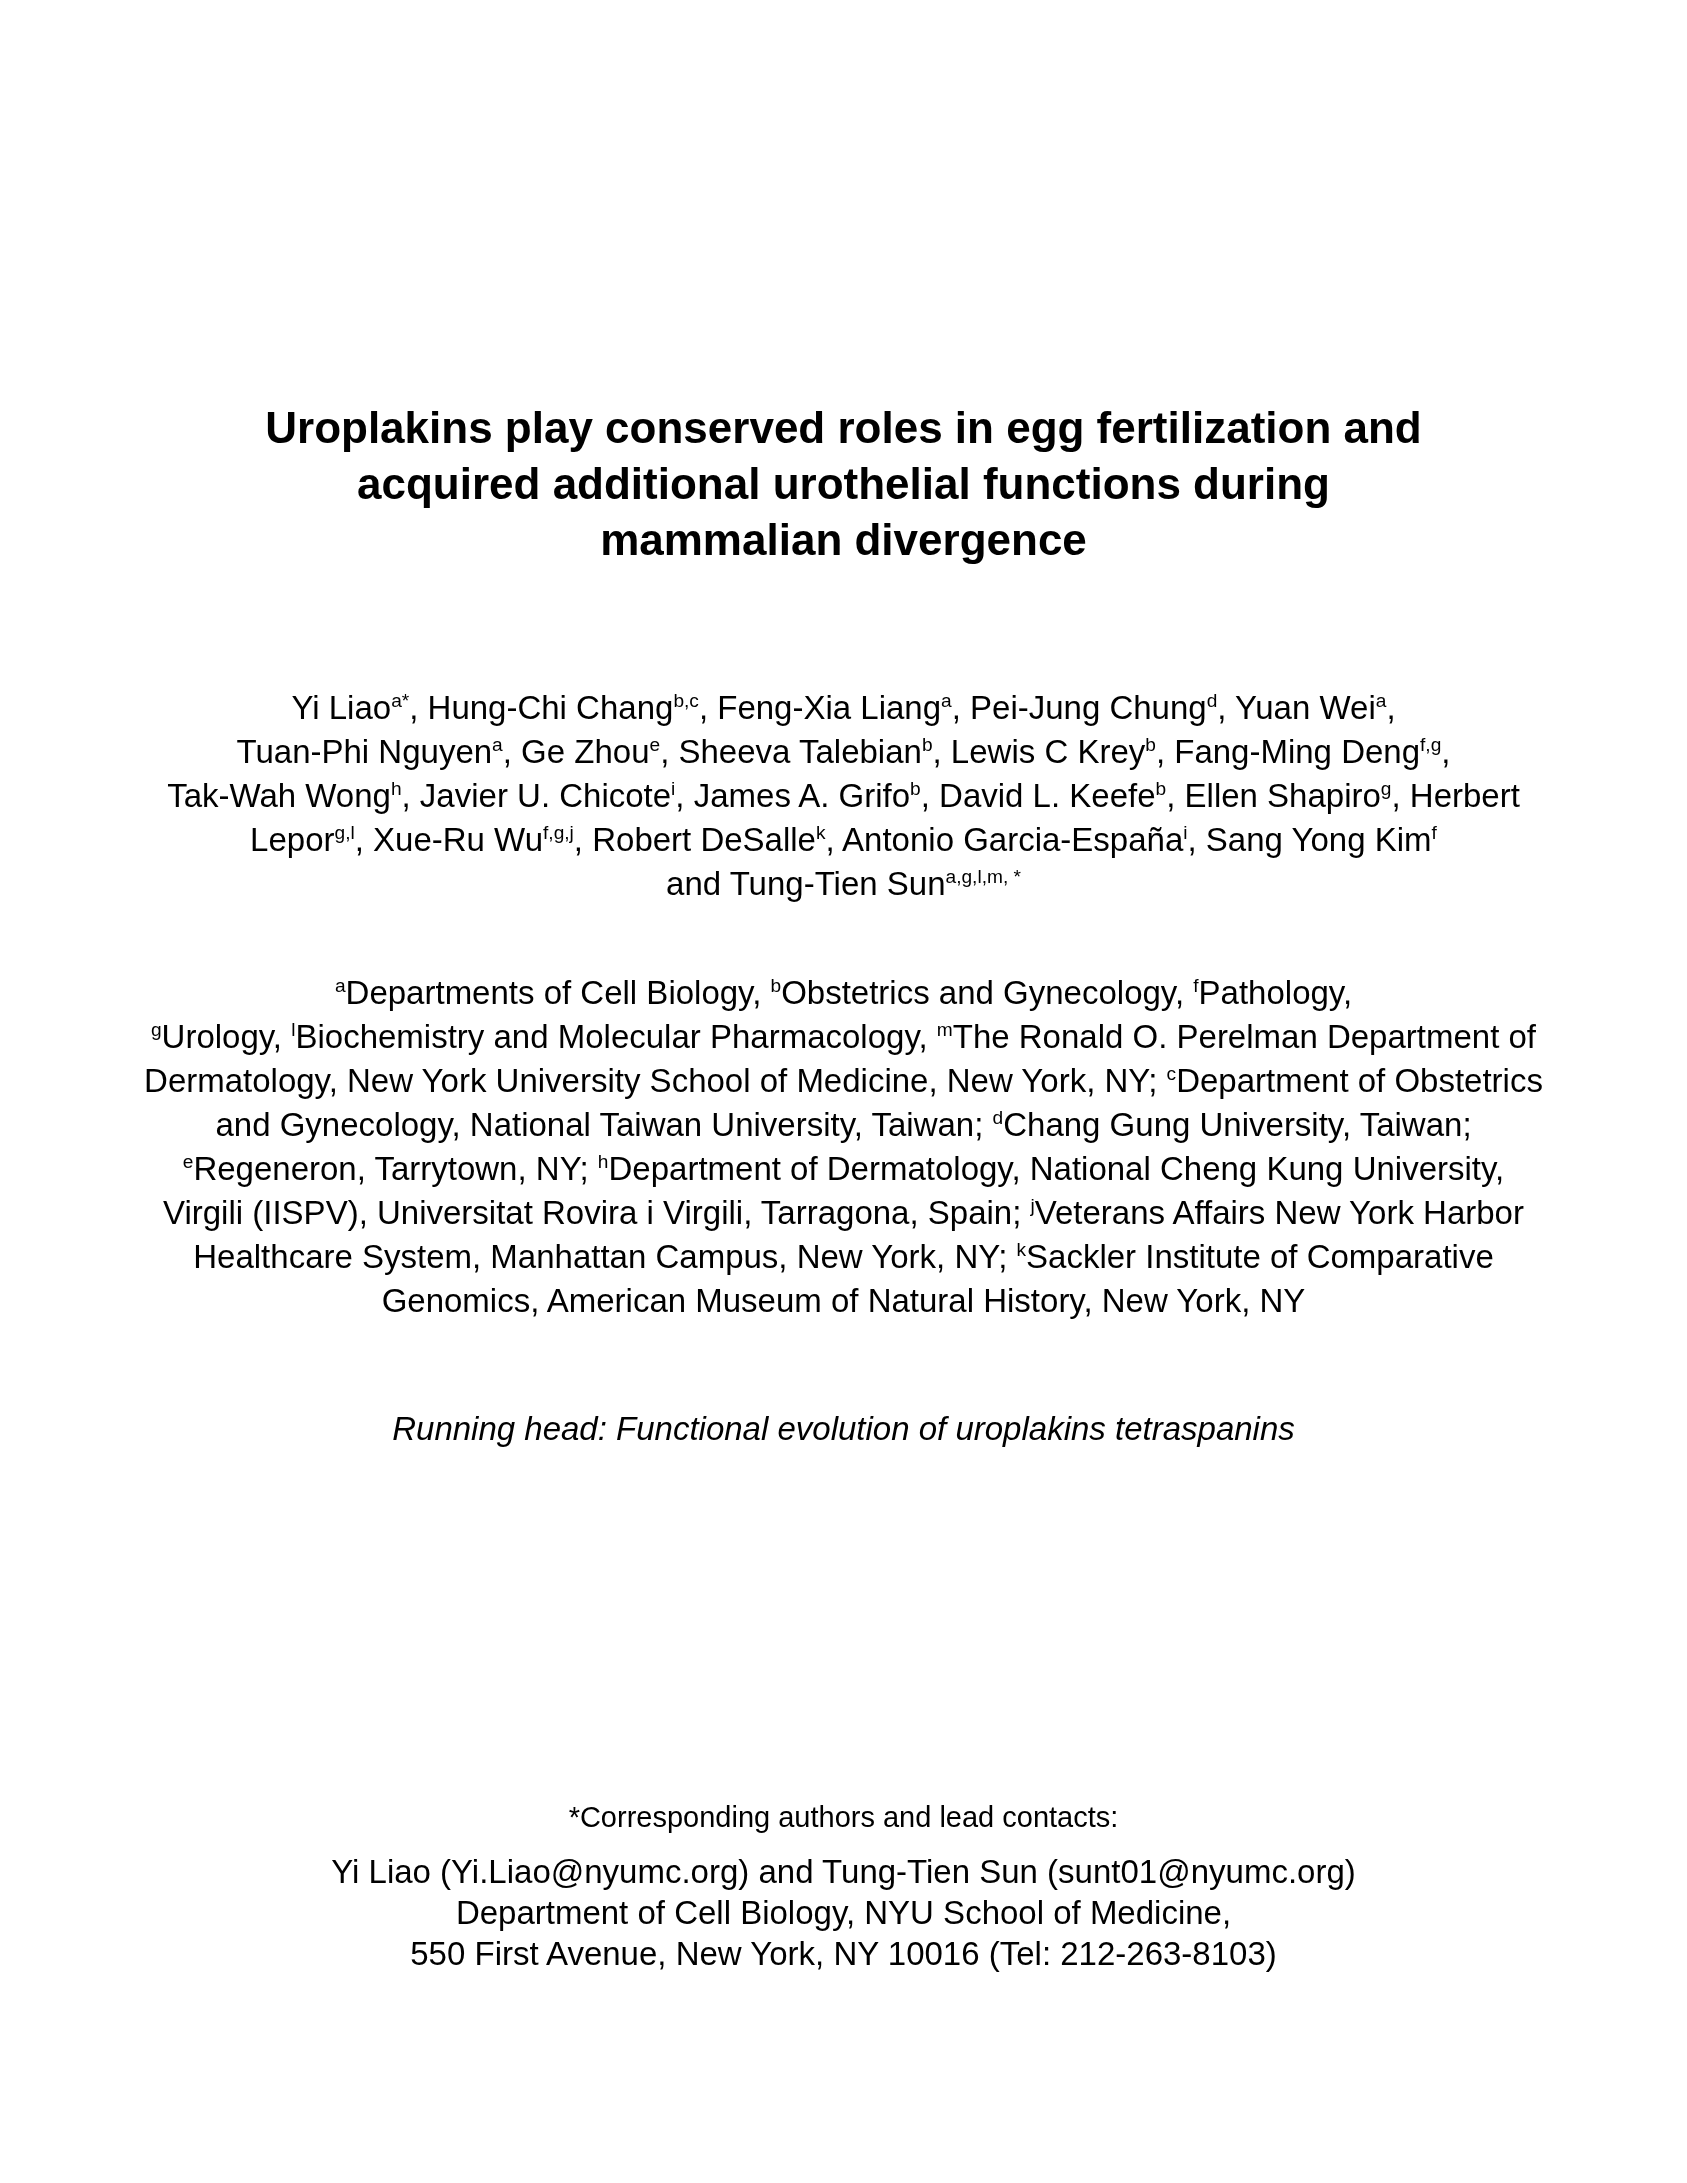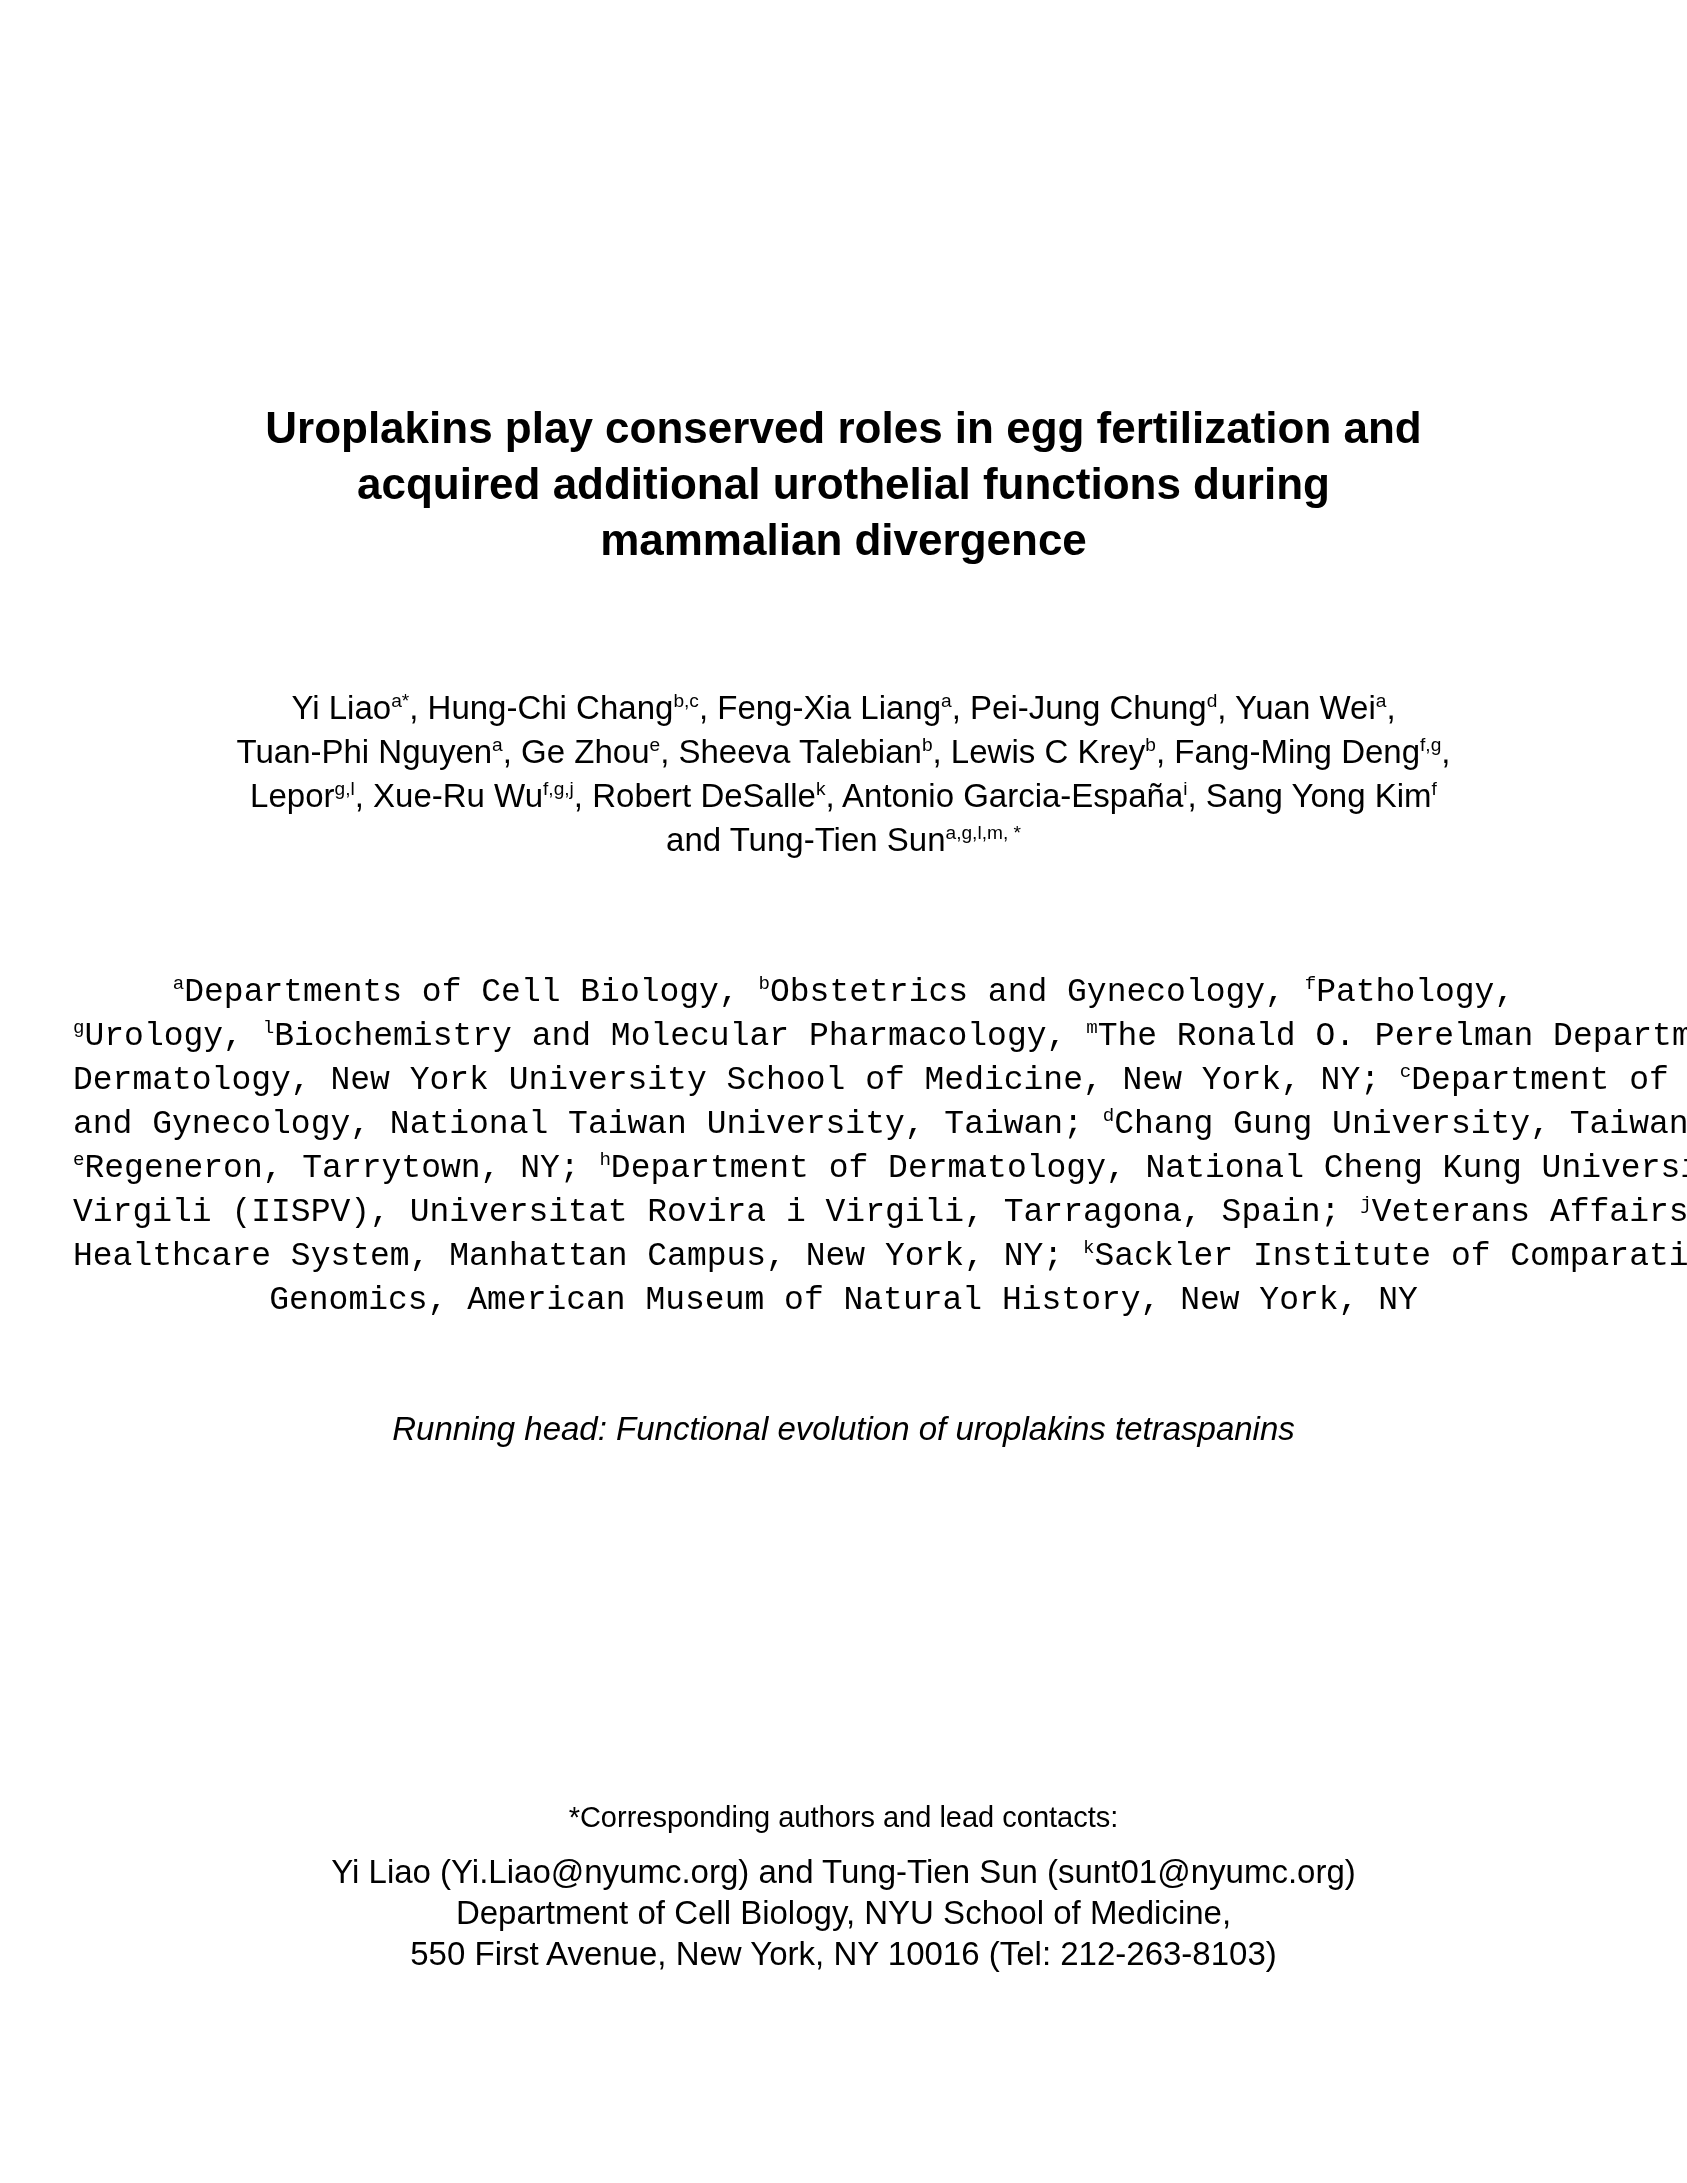--- a/index.html
+++ b/index.html
@@ -34,21 +34,20 @@
   }
   .authors-block {
     top: 654px;
     font-size: 33px;
     line-height: 44px;
   }
   .affiliations-block {
     top: 939px;
     font-size: 33px;
     line-height: 44px;
-    font-family: Liberation Mono, monospace;
   }
   .running-head-block {
     top: 1377px;
     font-size: 33px;
     line-height: 40px;
     font-style: italic;
   }
   .contacts-heading-block {
     top: 1765px;
     font-size: 29px;
@@ -72,20 +71,21 @@
 
   <div class="block title-block">
     <div class="line">Uroplakins play conserved roles in egg fertilization and</div>
     <div class="line">acquired additional urothelial functions during</div>
     <div class="line">mammalian divergence</div>
   </div>
 
   <div class="block authors-block">
     <div class="line">Yi Liao<sup>a*</sup>, Hung-Chi Chang<sup>b,c</sup>, Feng-Xia Liang<sup>a</sup>, Pei-Jung Chung<sup>d</sup>, Yuan Wei<sup>a</sup>,</div>
     <div class="line">Tuan-Phi Nguyen<sup>a</sup>, Ge Zhou<sup>e</sup>, Sheeva Talebian<sup>b</sup>, Lewis C Krey<sup>b</sup>, Fang-Ming Deng<sup>f,g</sup>,</div>
+    <div class="line">Tak-Wah Wong<sup>h</sup>, Javier U. Chicote<sup>i</sup>, James A. Grifo<sup>b</sup>, David L. Keefe<sup>b</sup>, Ellen Shapiro<sup>g</sup>, Herbert</div>
     <div class="line">Lepor<sup>g,l</sup>, Xue-Ru Wu<sup>f,g,j</sup>, Robert DeSalle<sup>k</sup>, Antonio Garcia-España<sup>i</sup>, Sang Yong Kim<sup>f</sup></div>
     <div class="line">and Tung-Tien Sun<sup>a,g,l,m, *</sup></div>
   </div>
 
   <div class="block affiliations-block">
     <div class="line"><sup>a</sup>Departments of Cell Biology, <sup>b</sup>Obstetrics and Gynecology, <sup>f</sup>Pathology,</div>
     <div class="line"><sup>g</sup>Urology, <sup>l</sup>Biochemistry and Molecular Pharmacology, <sup>m</sup>The Ronald O. Perelman Department of</div>
     <div class="line">Dermatology, New York University School of Medicine, New York, NY; <sup>c</sup>Department of Obstetrics</div>
     <div class="line">and Gynecology, National Taiwan University, Taiwan; <sup>d</sup>Chang Gung University, Taiwan;</div>
     <div class="line"><sup>e</sup>Regeneron, Tarrytown, NY; <sup>h</sup>Department of Dermatology, National Cheng Kung University,</div>

